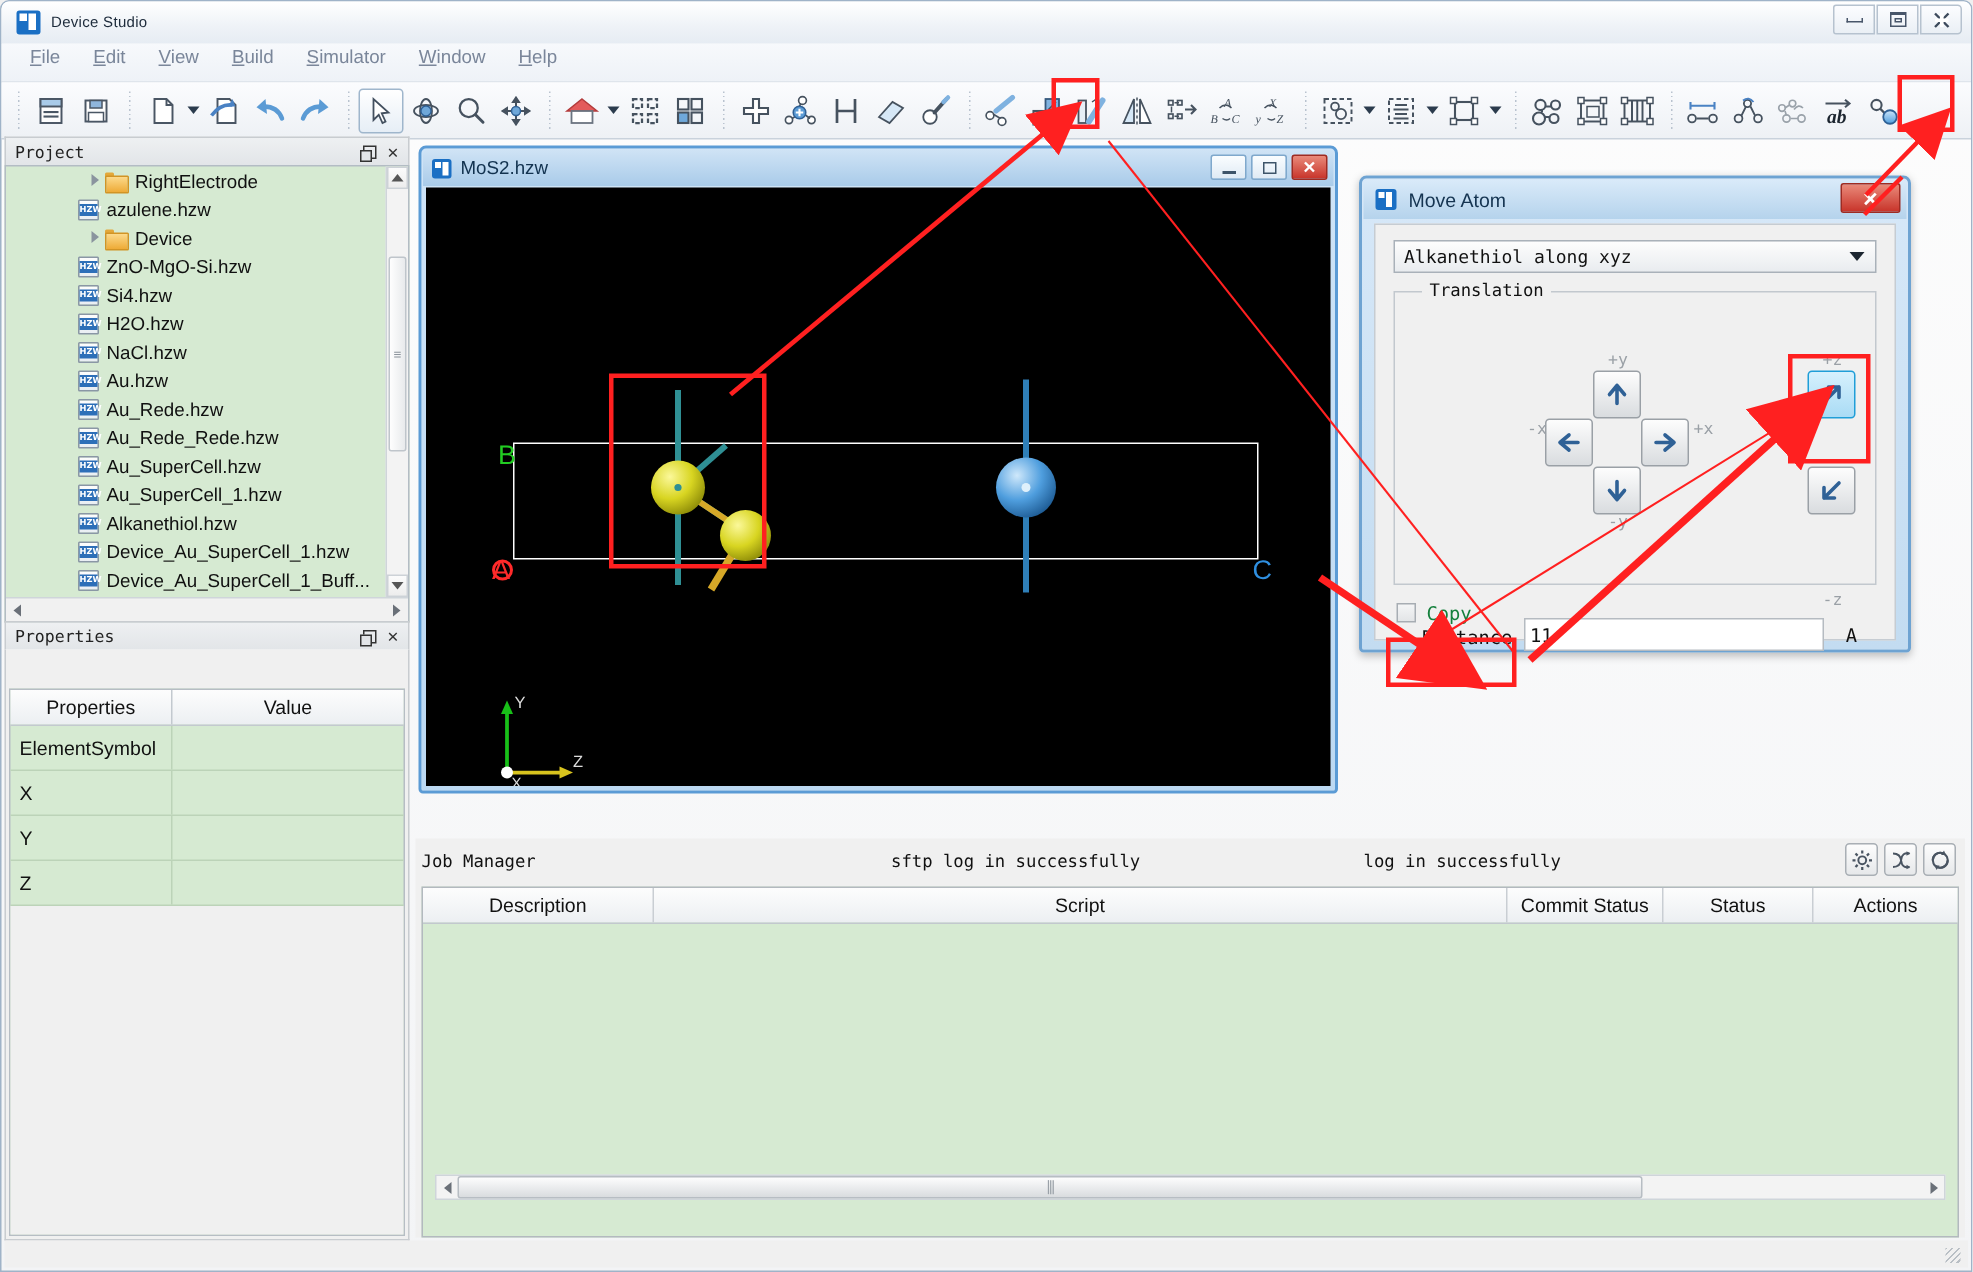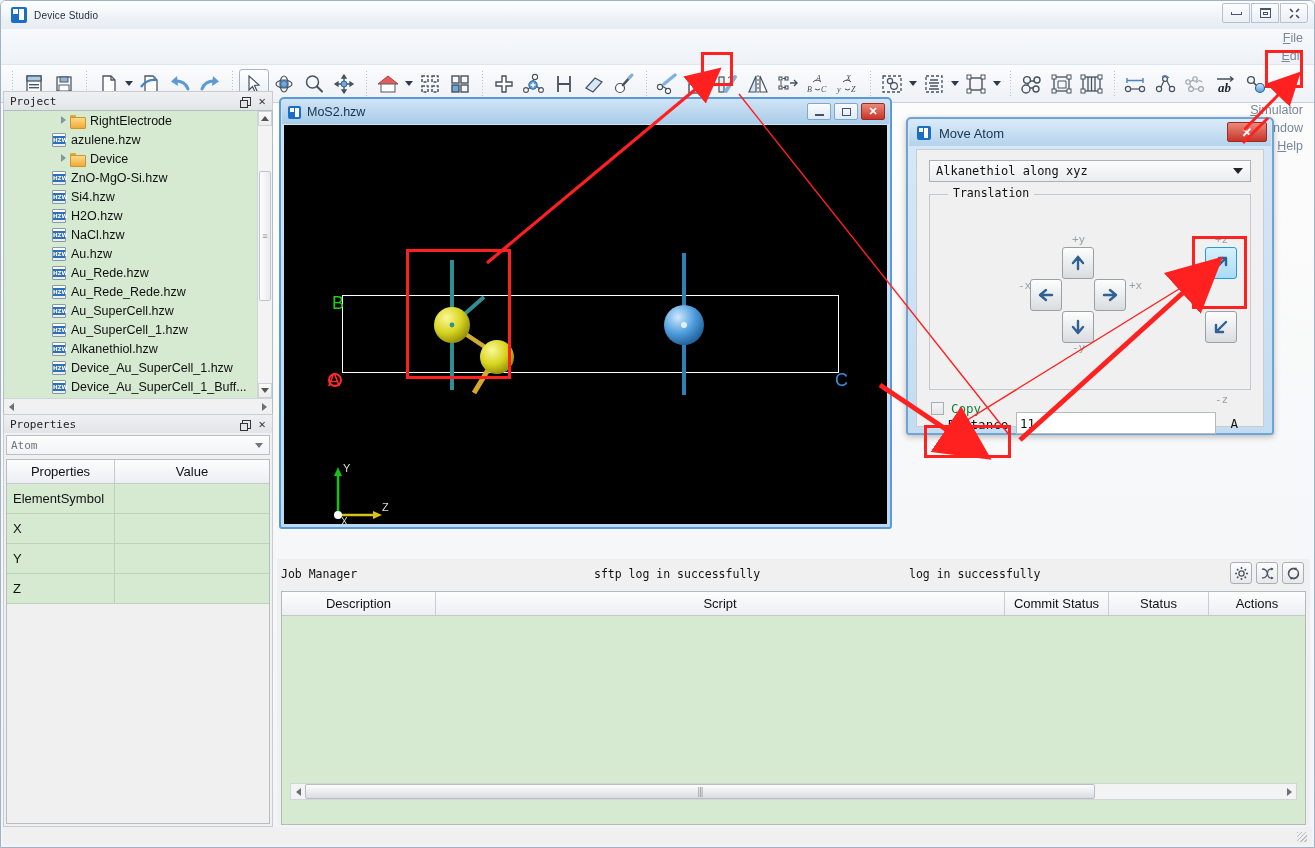--- a/index.html
+++ b/index.html
@@ -44,24 +44,23 @@
     color:#3d4a5c;font-size:11px;
   }
   .winbtn:first-child{border-radius:2px 0 0 2px;}
   .winbtn:last-child{border-radius:0 3px 3px 0;}
   .wb-min{width:11px;height:3px;border:1px solid #48566a;border-top:none;}
   .wb-max{width:11px;height:10px;border:1px solid #48566a;border-top-width:2px;position:relative;}
   .wb-max::after{content:"";position:absolute;left:2px;top:2px;right:2px;bottom:2px;border:1px solid #48566a;}
 
   
   #menubar {
-    height:36px; display:flex; align-items:flex-end; padding-left:8px;
+    height:26px; display:flex; align-items:flex-start; padding-left:8px;
     background:linear-gradient(#f7f9fc,#eef2f7);
     border-bottom:1px solid #dfe5ec;
-    flex-direction:column;
   }
   .menu-item {
     padding:2px 11px; color:#7a869a; font-size:12.5px;
   }
   .menu-item u { text-decoration:underline; }
 
   
   #toolbar {
     height:38px; display:flex; align-items:center; padding-left:4px;
     background:linear-gradient(#fbfcfe,#eef1f5);
@@ -721,24 +720,20 @@
 
       <div id="props-panel">
         <div class="dock-head">
           <span>Properties</span>
           <span class="hb float">
               <span class="float-ic"></span>
             </span>
           <span class="hb close">✕</span>
         </div>
         <div style="position:absolute;left:0;right:0;top:19px;bottom:0;background:#f0f0f0;border:1px solid #c8ccd0;border-top:none;">
-          <div class="combo">
-            <span>Atom</span>
-            <span class="cd"></span>
-          </div>
           <div id="props-table">
             <div class="pt-head">
               <div class="pt-c1">Properties</div>
               <div class="pt-c2">Value</div>
             </div>
             <div class="pt-row">
               <div class="k">ElementSymbol</div>
               <div class="v"></div>
             </div>
             <div class="pt-row">

